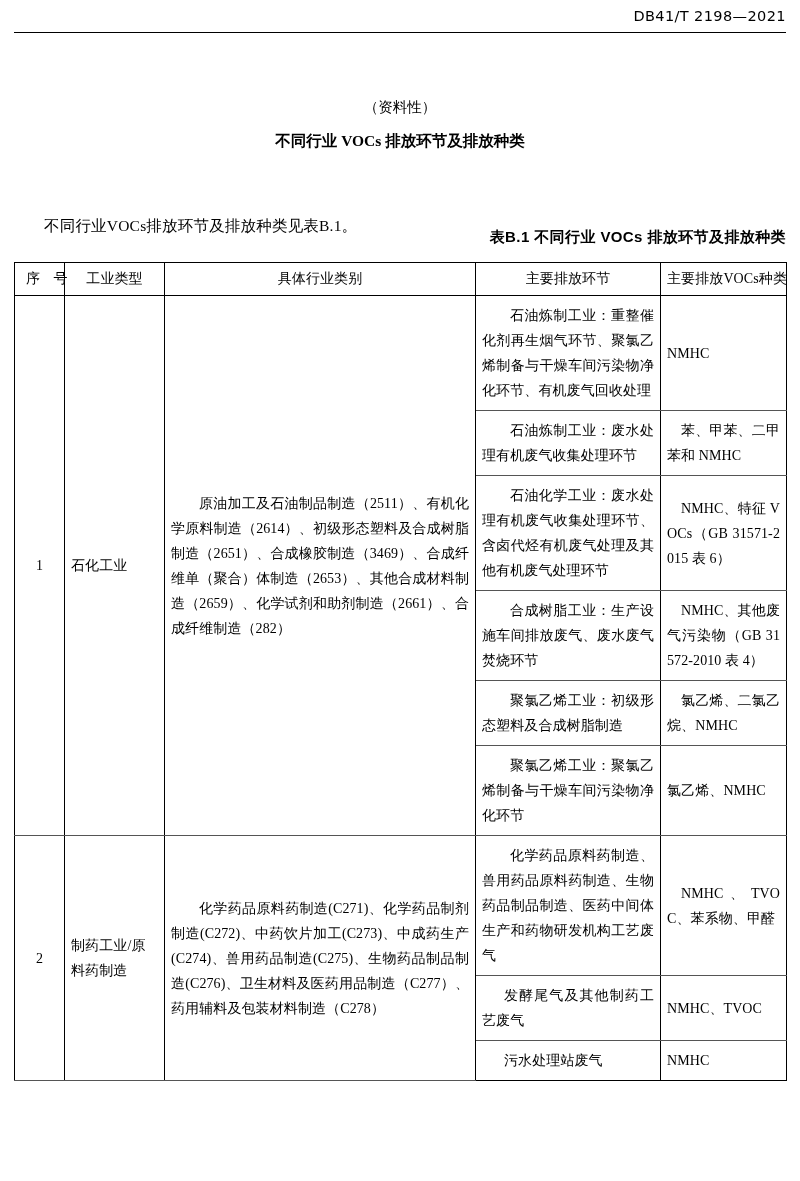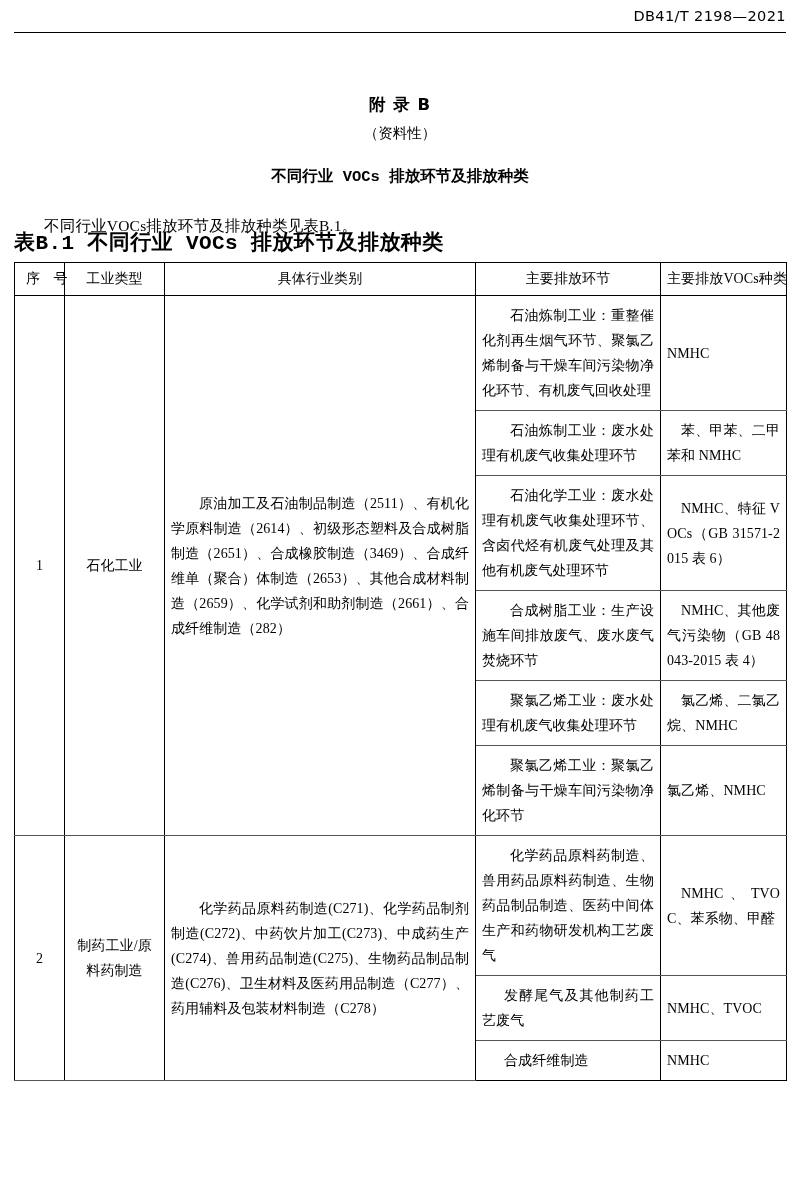--- a/index.html
+++ b/index.html
@@ -62,48 +62,48 @@
     line-height: 26px;
   }
   .annex-kind {
     font-family: "DejaVu Sans", "Liberation Sans", sans-serif;
     font-weight: normal;
     font-size: 14.5px;
     line-height: 25px;
     margin-top: 3px;
   }
   .annex-subtitle {
-    font-family: Liberation Mono, monospace;
+    font-family: Liberation Serif, serif;
     font-weight: bold;
     font-size: 15.5px;
     line-height: 25px;
-    margin-top: 19px;
+    margin-top: 8px;
   }
 
   
   .body-para {
     position: absolute;
     left: 44px;
     top: 188px;
     font-size: 15.5px;
     line-height: 22px;
     letter-spacing: 0.2px;
     margin-top: 27px;
   }
 
   
   .table-caption {
     position: absolute;
     left: 14px;
     right: 14px;
     top: 228px;
-    text-align: left;
-    font-family: Liberation Mono, monospace;
+    text-align: right;
+    font-family: Liberation Sans, sans-serif;
     font-weight: bold;
-    font-size: 21px;
+    font-size: 15px;
     letter-spacing: 0.4px;
   }
 
   
   .table-wrap {
     position: absolute;
     left: 14px;
     top: 262px;
     width: 772px;
   }
@@ -145,21 +145,20 @@
   
   table.vocs tbody tr.first-body td { border-top: 0; }
   table.vocs tbody tr.last-row td { border-bottom: 1.3px solid #000; }
 
   td.cell-no {
     text-align: center;
     font-size: 14px;
     border-top: 1.3px solid #000;
   }
   td.cell-ind {
-    text-align: center;
     border-top: 1.3px solid #000;
   }
   td.cell-cat {
     text-align: justify;
     text-align-last: left;
     text-indent: 28px;
     border-top: 1.3px solid #000;
     padding-left: 8px;
     padding-right: 8px;
   }
@@ -187,21 +186,20 @@
 </style>
 </head>
 <body>
 
 <div class="page">
 
   <div class="page-header">DB41/T 2198—2021</div>
   <div class="header-rule"></div>
 
   <div class="annex-block">
-    <div class="annex-title">附  录  B</div>
     <div class="annex-kind">（资料性）</div>
     <div class="annex-subtitle">不同行业 VOCs 排放环节及排放种类</div>
   </div>
 
   <div class="body-para">不同行业VOCs排放环节及排放种类见表B.1。</div>
 
   <div class="table-caption">表B.1  不同行业 VOCs 排放环节及排放种类</div>
 
   <div class="table-wrap">
     <table class="vocs">
@@ -233,44 +231,44 @@
         <tr>
           <td class="cell-stage">石油炼制工业：废水处理有机废气收集处理环节</td>
           <td class="cell-voc">苯、甲苯、二甲苯和 NMHC</td>
         </tr>
         <tr>
           <td class="cell-stage">石油化学工业：废水处理有机废气收集处理环节、含卤代烃有机废气处理及其他有机废气处理环节</td>
           <td class="cell-voc">NMHC、特征 VOCs（GB 31571-2015 表 6）</td>
         </tr>
         <tr>
           <td class="cell-stage">合成树脂工业：生产设施车间排放废气、废水废气焚烧环节</td>
-          <td class="cell-voc">NMHC、其他废气污染物（GB 48043-2015 表 4）</td>
-        </tr>
-        <tr>
-          <td class="cell-stage">聚氯乙烯工业：废水处理有机废气收集处理环节</td>
+          <td class="cell-voc">NMHC、其他废气污染物（GB 31572-2010 表 4）</td>
+        </tr>
+        <tr>
+          <td class="cell-stage">聚氯乙烯工业：初级形态塑料及合成树脂制造</td>
           <td class="cell-voc">氯乙烯、二氯乙烷、NMHC</td>
         </tr>
         <tr>
           <td class="cell-stage">聚氯乙烯工业：聚氯乙烯制备与干燥车间污染物净化环节</td>
           <td class="cell-voc no-indent">氯乙烯、NMHC</td>
         </tr>
 
         <tr class="group-start">
           <td class="cell-no" rowspan="3">2</td>
           <td class="cell-ind" rowspan="3">制药工业/原料药制造</td>
           <td class="cell-cat" rowspan="3">化学药品原料药制造(C271)、化学药品制剂制造(C272)、中药饮片加工(C273)、中成药生产(C274)、兽用药品制造(C275)、生物药品制品制造(C276)、卫生材料及医药用品制造（C277）、药用辅料及包装材料制造（C278）</td>
           <td class="cell-stage">化学药品原料药制造、兽用药品原料药制造、生物药品制品制造、医药中间体生产和药物研发机构工艺废气</td>
           <td class="cell-voc">NMHC、TVOC、苯系物、甲醛</td>
         </tr>
         <tr>
           <td class="cell-stage short">发酵尾气及其他制药工艺废气</td>
           <td class="cell-voc no-indent">NMHC、TVOC</td>
         </tr>
         <tr class="last-row">
-          <td class="cell-stage short">合成纤维制造</td>
+          <td class="cell-stage short">污水处理站废气</td>
           <td class="cell-voc no-indent">NMHC</td>
         </tr>
 
       </tbody>
     </table>
   </div>
 
 </div>
 
 </body></html>

